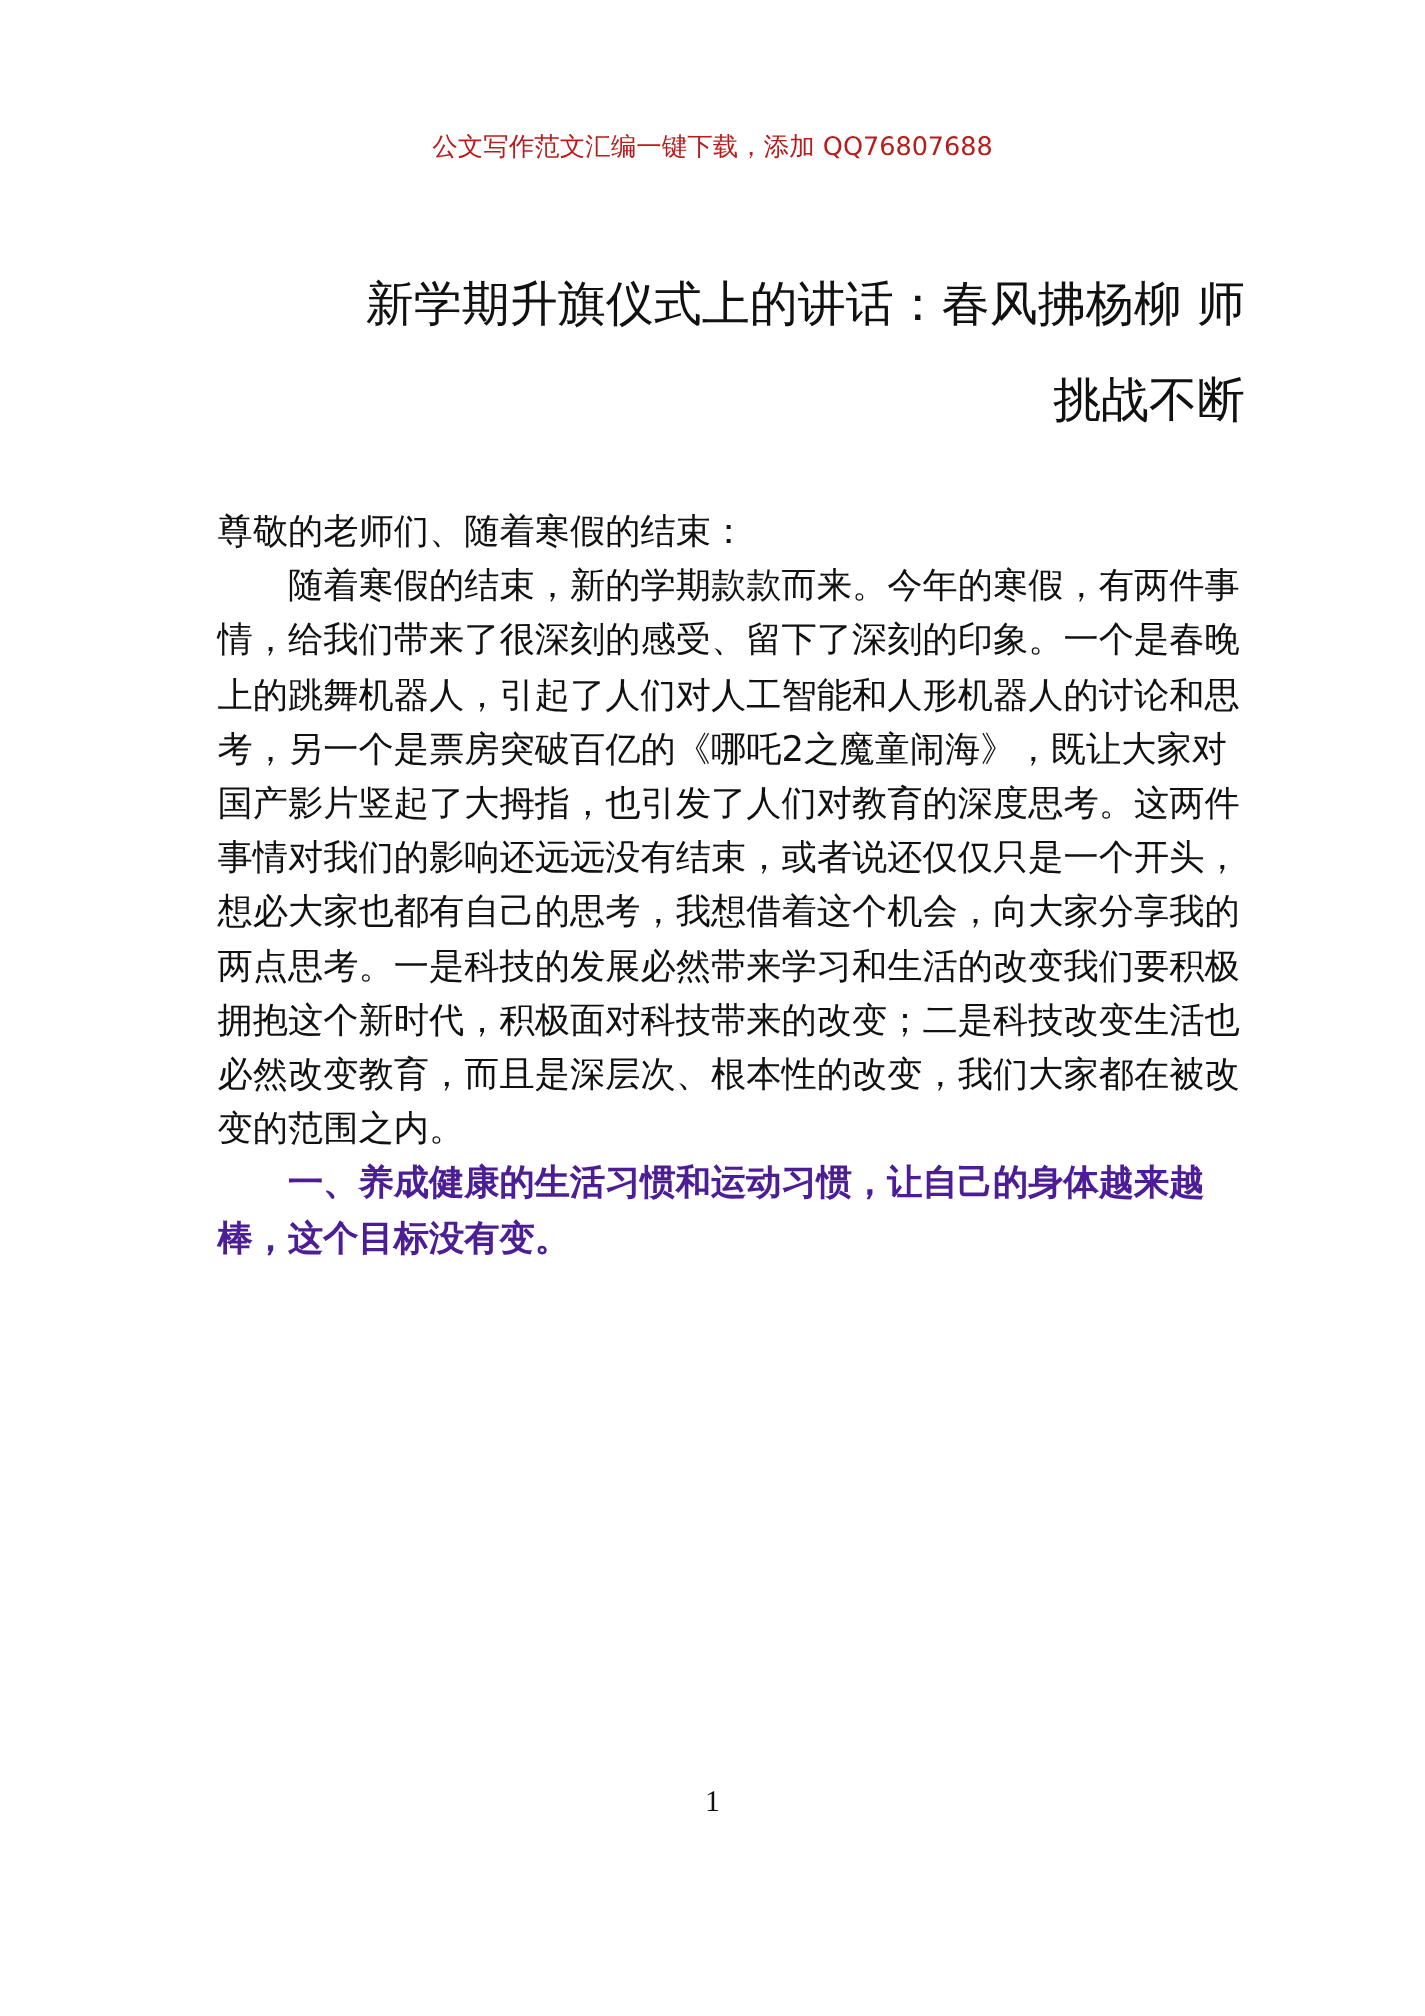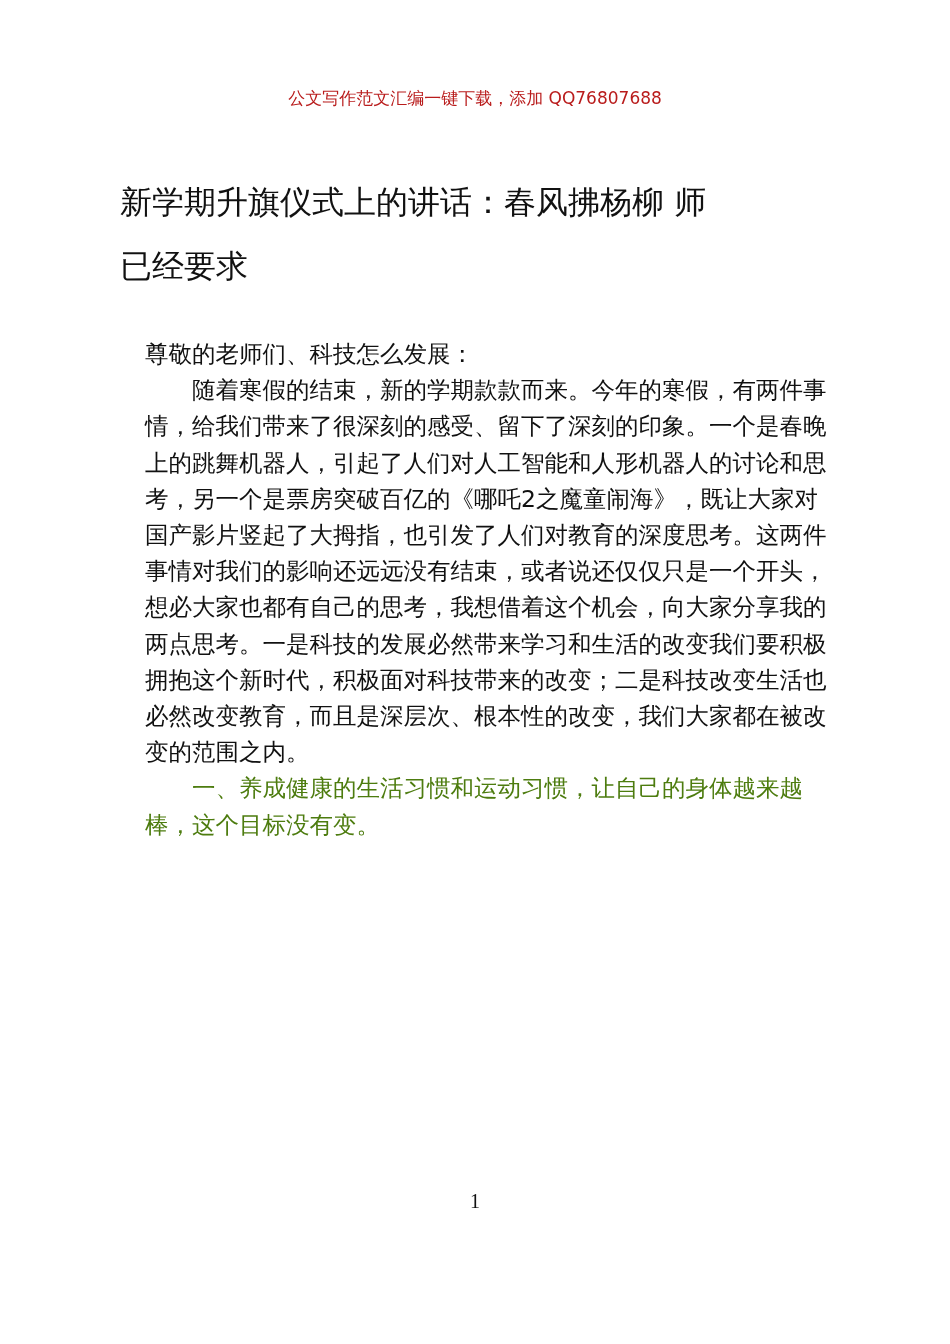--- a/index.html
+++ b/index.html
@@ -31,21 +31,21 @@
       font-size: 17px;
       color: #b91c1c;
       letter-spacing: 0px;
       line-height: 24px;
     }
     .title {
       position: absolute;
       top: 170px;
       left: 120px;
       width: 710px;
-      text-align: left;
+      text-align: right;
       font-size: 32px;
       line-height: 64px;
       color: #111111;
     }
     .body {
       position: absolute;
       top: 336px;
       left: 145px;
       width: 690px;
       font-size: 23.5px;
@@ -53,22 +53,22 @@
       color: #111111;
     }
     .body p {
       margin: 0;
       padding: 0;
     }
     .indent {
       text-indent: 47px;
     }
     .bold {
-      font-weight: normal;
-      color: #4d7c0f;
+      font-weight: bold;
+      color: #4c1d95;
     }
     .page-number {
       position: absolute;
       top: 1190px;
       left: 0;
       width: 950px;
       text-align: center;
       font-family: "Liberation Serif", "DejaVu Serif", serif;
       font-size: 20px;
       color: #111111;
@@ -76,24 +76,24 @@
   </style>
 </head>
 <body>
 
 <div class="page">
 
   <div class="header-note">公文写作范文汇编一键下载，添加 QQ76807688</div>
 
   <div class="title">
     <div>新学期升旗仪式上的讲话：春风拂杨柳 师</div>
-    <div>已经要求</div>
+    <div>挑战不断</div>
   </div>
 
   <div class="body">
-    <p>尊敬的老师们、科技怎么发展：</p>
+    <p>尊敬的老师们、随着寒假的结束：</p>
     <p class="indent">随着寒假的结束，新的学期款款而来。今年的寒假，有两件事情，给我们带来了很深刻的感受、留下了深刻的印象。一个是春晚上的跳舞机器人，引起了人们对人工智能和人形机器人的讨论和思考，另一个是票房突破百亿的《哪吒2之魔童闹海》，既让大家对国产影片竖起了大拇指，也引发了人们对教育的深度思考。这两件事情对我们的影响还远远没有结束，或者说还仅仅只是一个开头，想必大家也都有自己的思考，我想借着这个机会，向大家分享我的两点思考。一是科技的发展必然带来学习和生活的改变我们要积极拥抱这个新时代，积极面对科技带来的改变；二是科技改变生活也必然改变教育，而且是深层次、根本性的改变，我们大家都在被改变的范围之内。</p>
     <p class="indent bold">一、养成健康的生活习惯和运动习惯，让自己的身体越来越棒，这个目标没有变。</p>
   </div>
 
   <div class="page-number">1</div>
 
 </div>
 
 </body></html>

